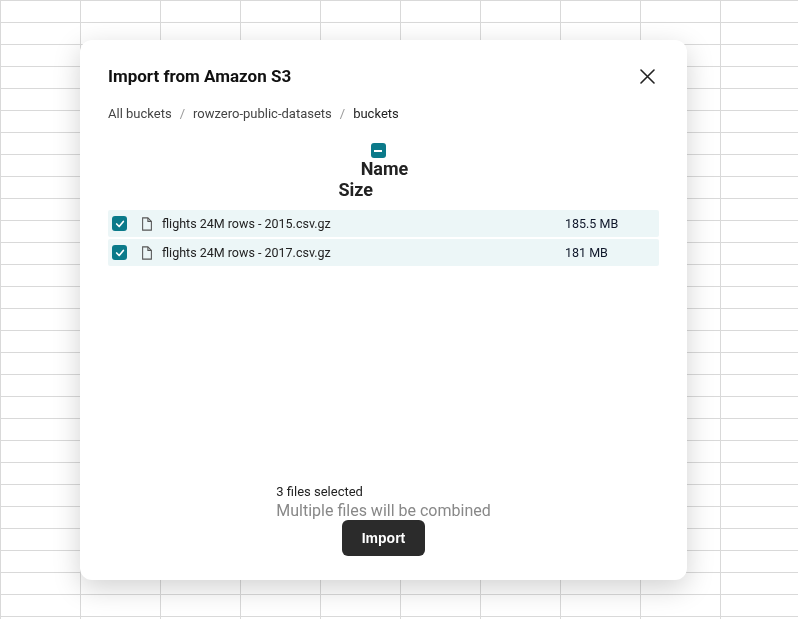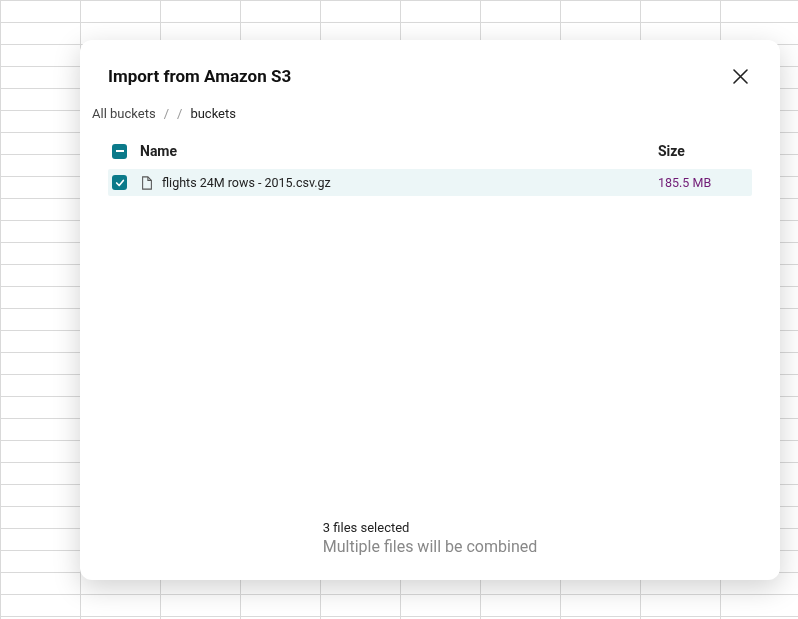--- a/index.html
+++ b/index.html
@@ -23,21 +23,21 @@
   .sheet td {
     border: 1px solid #d9d9d9;
     min-width: 80px;
     height: 22px;
   }
 
   
   .modal {
     position: absolute;
     left: 80px; top: 40px;
-    width: 700px; height: 540px;
+    width: 607px; height: 540px;
     background: #fff;
     border-radius: 12px;
     box-shadow: 0 8px 28px rgba(0,0,0,0.18);
     display: flex;
     flex-direction: column;
   }
   .modal-header {
     display: flex;
     align-items: center;
     justify-content: space-between;
@@ -50,43 +50,44 @@
   }
   .close-btn {
     width: 24px; height: 24px;
     display: flex; align-items: center; justify-content: center;
     cursor: pointer;
     color: #222;
   }
   .close-btn svg { display: block; }
 
   .breadcrumbs {
-    padding: 18px 28px 0 12px;
+    padding: 18px 28px 0 28px;
     font-size: 13px;
     color: #444;
     display: flex;
     gap: 8px;
     align-items: center;
   }
   .crumb-link { color: #444; cursor: pointer; }
   .crumb-sep { color: #999; }
   .crumb-current { color: #222; }
 
   .table-area {
     padding: 14px 28px 0 28px;
     flex: 1;
     overflow: hidden;
   }
   .tbl-header {
     display: flex;
     align-items: center;
     padding: 8px 4px 10px 4px;
-    font-size: 14px;
+    font-size: 18px;
     font-weight: 700;
     color: #222;
+    flex-direction: column;
   }
   .col-check { width: 26px; display:flex; align-items:center; }
   .col-name  { flex: 1; padding-left: 2px; }
   .col-size  { width: 90px; }
 
   .checkbox {
     width: 15px; height: 15px;
     border-radius: 3px;
     display:flex; align-items:center; justify-content:center;
     cursor: pointer;
@@ -105,21 +106,21 @@
     border-radius: 2px;
     padding: 6px 4px;
     font-size: 12.5px;
     color: #222;
     margin-bottom: 2px;
   }
   .file-row .col-name {
     display:flex; align-items:center; gap:8px;
   }
   .file-icon { color:#555; display:flex; }
-  .file-row .col-size { color:#701a75; font-weight:400; }
+  .file-row .col-size { color:#0f172a; font-weight:400; }
 
   .modal-footer {
     display: flex;
     align-items: center;
     justify-content: space-between;
     padding: 0 28px 24px 28px;
     flex-direction: column;
   }
   .footer-text .line1 { font-size: 13px; color:#222; }
   .footer-text .line2 { font-size: 16px; color:#888; margin-top:2px; }
@@ -495,20 +496,21 @@
     <div class="close-btn">
       <svg width="15" height="15" viewBox="0 0 15 15">
           <path d="M1 1 L14 14 M14 1 L1 14" stroke="currentColor" stroke-width="1.6" stroke-linecap="round"></path>
         </svg>
     </div>
   </div>
 
   <div class="breadcrumbs">
     <span class="crumb-link">All buckets</span>
     <span class="crumb-sep">/</span>
+    <span class="crumb-link">rowzero-public-datasets</span>
     <span class="crumb-sep">/</span>
     <span class="crumb-current">buckets</span>
   </div>
 
   <div class="table-area">
     <div class="tbl-header">
       <div class="col-check">
         <div class="checkbox indet"></div>
       </div>
       <div class="col-name">Name</div>
@@ -529,22 +531,42 @@
               <path d="M3 1h6l4 4v10H3z" fill="none" stroke="currentColor" stroke-width="1.2"></path>
               <path d="M9 1v4h4" fill="none" stroke="currentColor" stroke-width="1.2"></path>
             </svg>
         </span>
         <span>flights 24M rows - 2015.csv.gz</span>
       </div>
       <div class="col-size">185.5 MB</div>
     </div>
 
 
+    <div class="file-row">
+      <div class="col-check">
+        <div class="checkbox checked">
+          <svg width="10" height="10" viewBox="0 0 12 12">
+              <path d="M2 6 L5 9 L10 3" stroke="#fff" stroke-width="2" fill="none" stroke-linecap="round" stroke-linejoin="round"></path>
+            </svg>
+        </div>
+      </div>
+      <div class="col-name">
+        <span class="file-icon">
+          <svg width="14" height="14" viewBox="0 0 16 16">
+              <path d="M3 1h6l4 4v10H3z" fill="none" stroke="currentColor" stroke-width="1.2"></path>
+              <path d="M9 1v4h4" fill="none" stroke="currentColor" stroke-width="1.2"></path>
+            </svg>
+        </span>
+        <span>flights 24M rows - 2017.csv.gz</span>
+      </div>
+      <div class="col-size">181 MB</div>
+    </div>
 
   </div>
 
   <div class="modal-footer">
     <div class="footer-text">
       <div class="line1">3 files selected</div>
       <div class="line2">Multiple files will be combined</div>
     </div>
+    <button class="import-btn">Import</button>
   </div>
 </div>
 
 </body></html>

